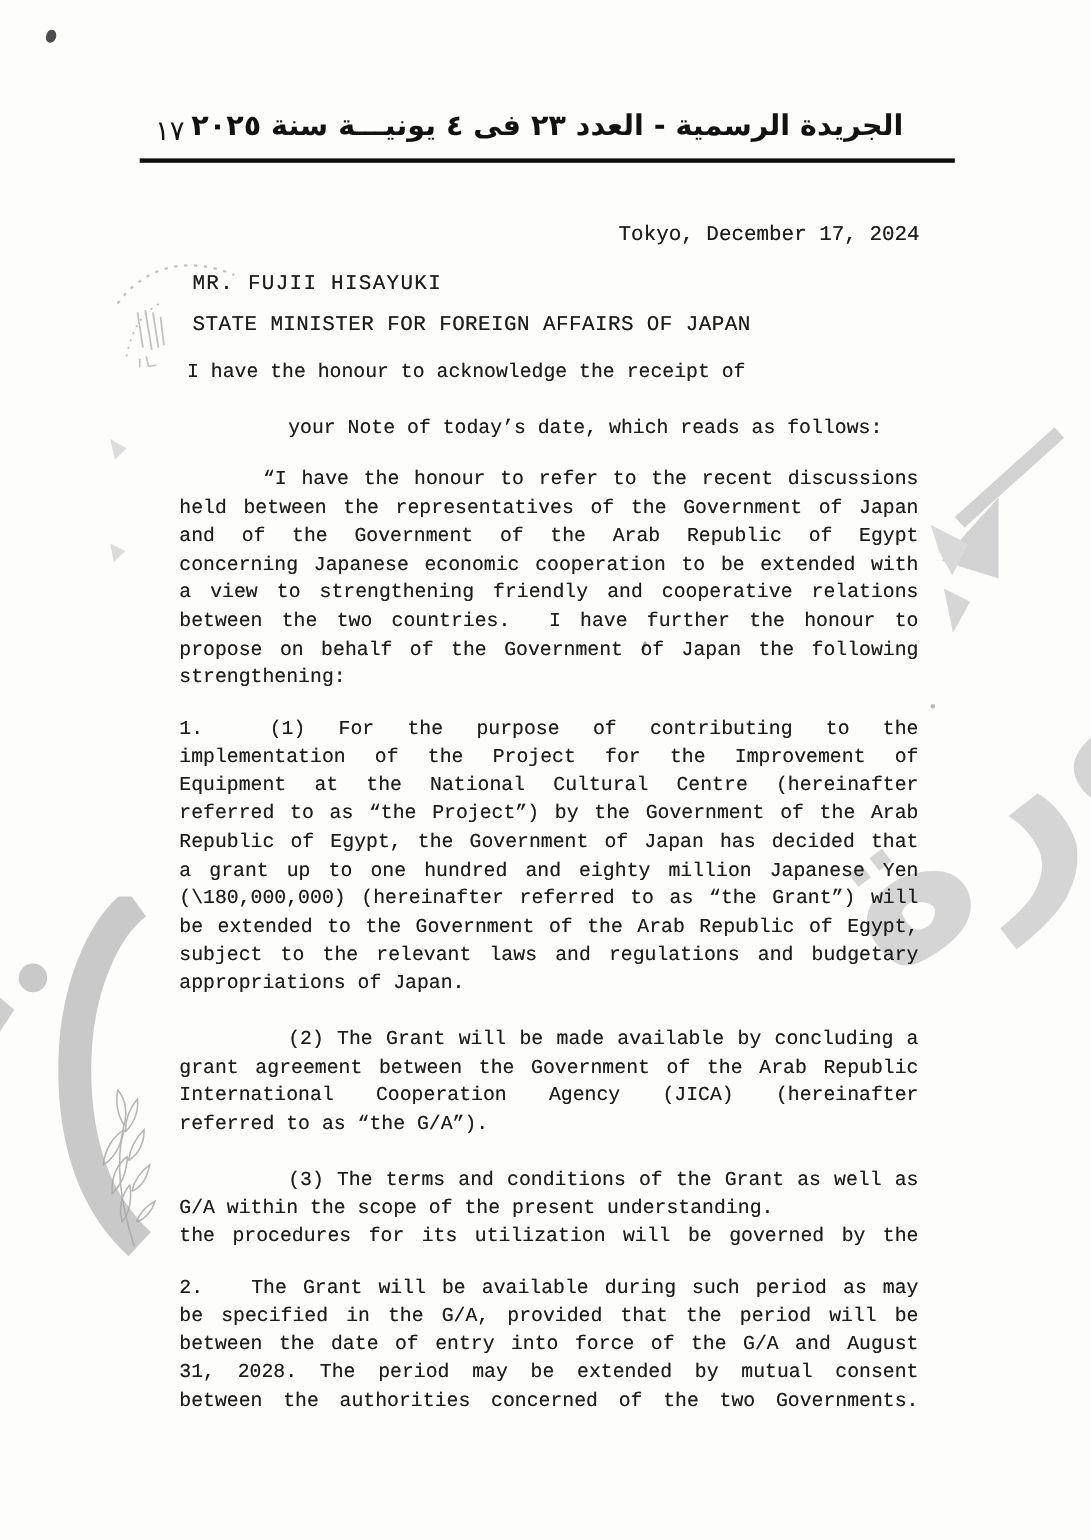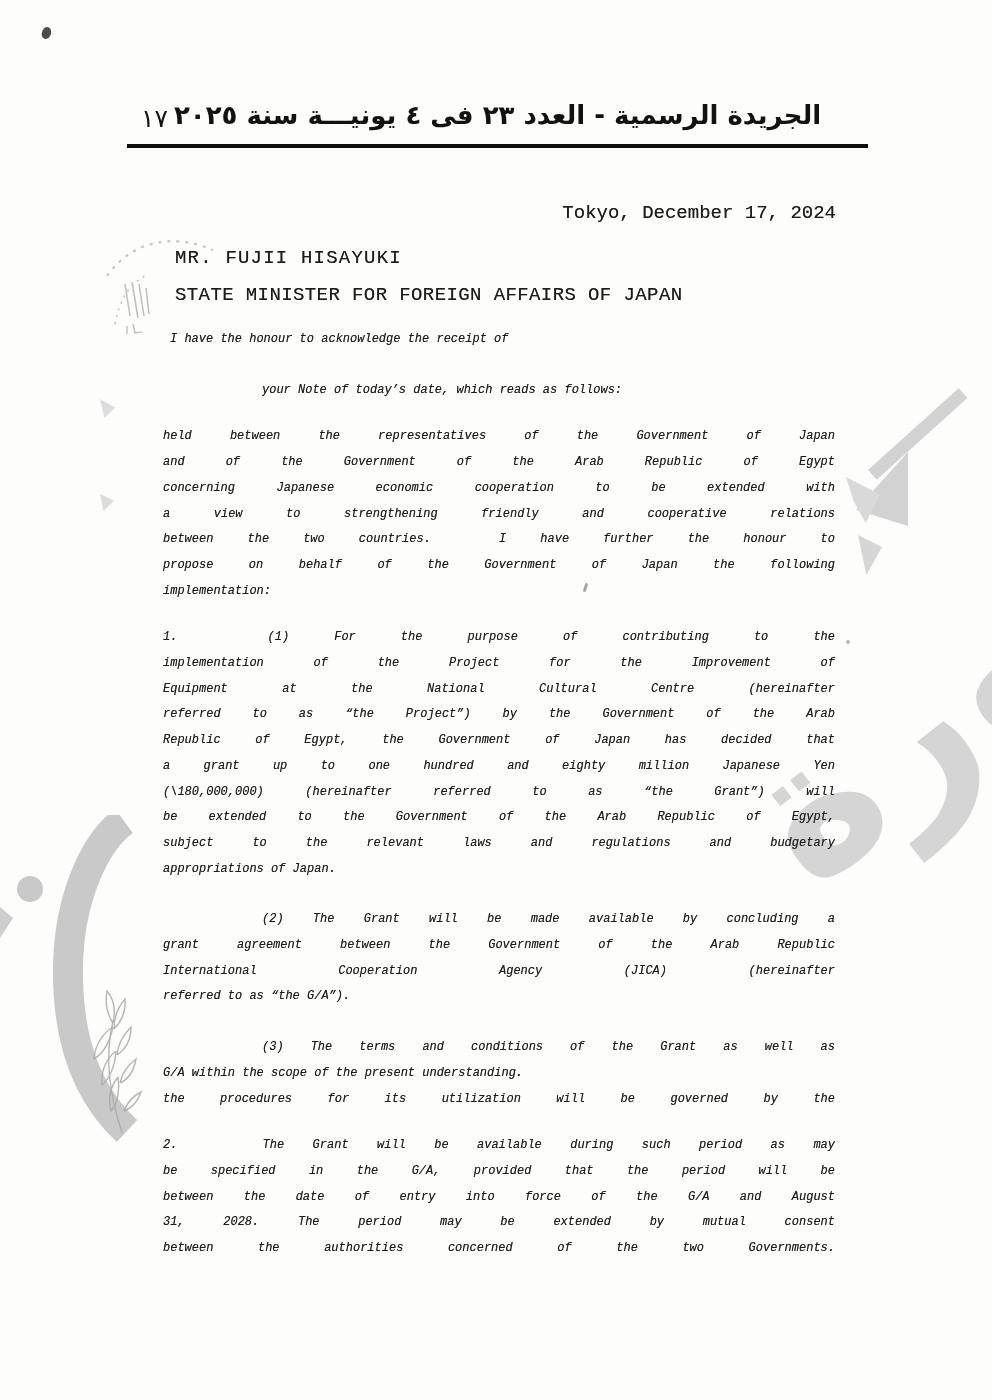--- a/index.html
+++ b/index.html
@@ -25,24 +25,23 @@
   
   .dateline{
     position:absolute;top:202px;right:156px;font-size:19px;
     text-shadow:0 0 .5px rgba(25,25,25,.65);
   }
   .addressee{position:absolute;top:240px;left:175px;line-height:37px;font-size:19px;
     text-shadow:0 0 .5px rgba(25,25,25,.65);}
   .addr-name{letter-spacing:1.2px;}
   .addr-title{letter-spacing:.4px;}
   .body-col{
-    position:absolute;top:327px;left:163px;width:672px;font-size:12px;
+    position:absolute;top:327px;left:163px;width:672px;font-size:18px;
     line-height:25.7px;z-index:2;
     text-shadow:0 0 .5px rgba(25,25,25,.6);
-    font-style:italic;
   }
   .para{margin:0;}
   .para.gap{margin-top:21px;}
   .ln{text-align:justify;text-align-last:justify;}
   .ln.left{text-align:left;text-align-last:left;}
   .ind0{text-indent:7px;}
   .ind1{text-indent:76px;}
   .ind2{text-indent:99px;margin-top:25px;}
   
   .wm{position:absolute;z-index:1;}
@@ -124,27 +123,28 @@
   </div>
 
   <div class="body-col">
 
     <div class="para">
       <div class="ln left ind0">I have the honour to acknowledge the receipt of</div>
       <div class="ln left ind2">your Note of today’s date, which reads as follows:</div>
     </div>
 
     <div class="para gap">
+      <div class="ln ind1">“I have the honour to refer to the recent discussions</div>
       <div class="ln">held between the representatives of the Government of Japan</div>
       <div class="ln">and of the Government of the Arab Republic of Egypt</div>
       <div class="ln">concerning Japanese economic cooperation to be extended with</div>
       <div class="ln">a view to strengthening friendly and cooperative relations</div>
       <div class="ln">between the two countries.&nbsp; I have further the honour to</div>
       <div class="ln">propose on behalf of the Government of Japan the following</div>
-      <div class="ln left">implementation:</div>
+      <div class="ln left">strengthening:</div>
     </div>
 
     <div class="para gap">
       <div class="ln">1.&nbsp; (1) For the purpose of contributing to the</div>
       <div class="ln">implementation of the Project for the Improvement of</div>
       <div class="ln">Equipment at the National Cultural Centre (hereinafter</div>
       <div class="ln">referred to as “the Project”) by the Government of the Arab</div>
       <div class="ln">Republic of Egypt, the Government of Japan has decided that</div>
       <div class="ln">a grant up to one hundred and eighty million Japanese Yen</div>
       <div class="ln">(\180,000,000) (hereinafter referred to as “the Grant”) will</div>

